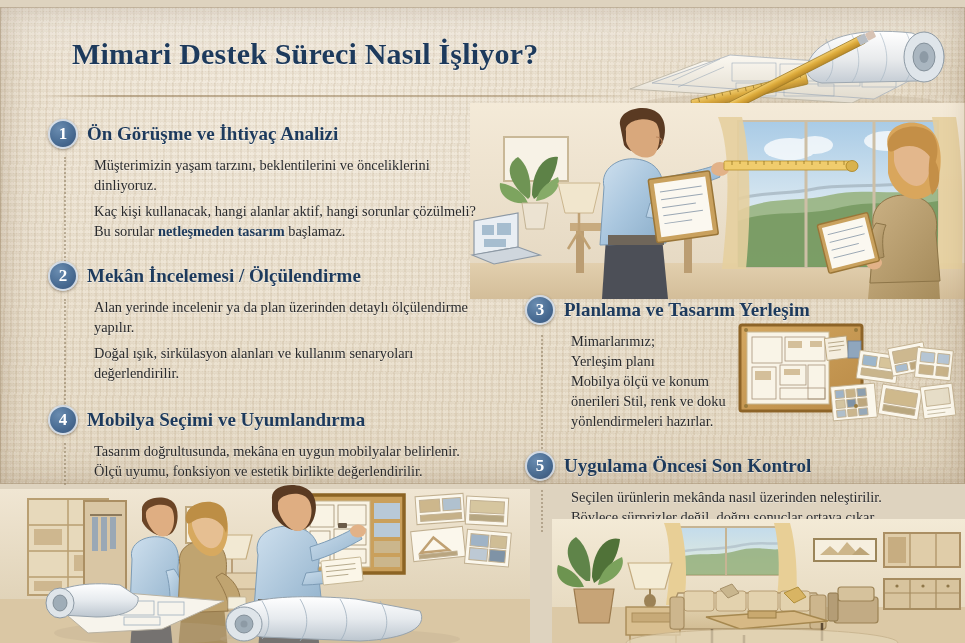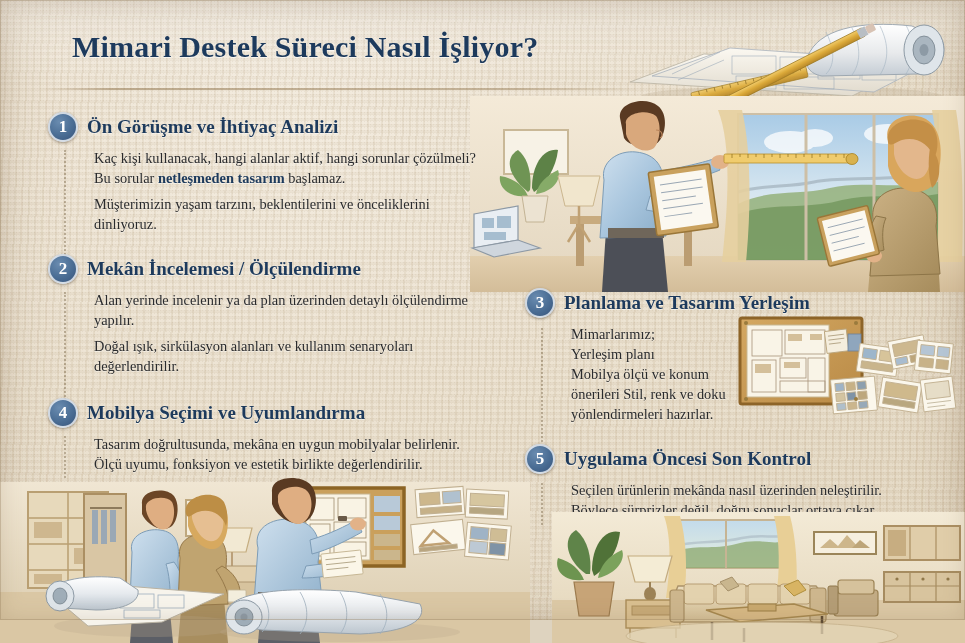--- a/index.html
+++ b/index.html
@@ -2,32 +2,33 @@
 <html><head>
 <meta charset="utf-8">
 <style>
   * { margin:0; padding:0; box-sizing:border-box; }
   body {
     width:965px; height:643px; overflow:hidden;
     font-family:"Liberation Serif", serif;
     background:#ded3bf;
   }
   .poster {
-    position:relative; width:965px; height:620px;
+    position:relative; width:965px; height:477px;
     background:
       linear-gradient(180deg, rgba(255,255,255,0.35) 0%, rgba(255,255,255,0) 14%),
       repeating-linear-gradient(180deg,
         rgba(168,148,118,0.10) 0px, rgba(168,148,118,0.10) 1px,
         rgba(255,255,255,0.05) 1px, rgba(255,255,255,0.05) 4px,
         rgba(150,128,98,0.06) 4px, rgba(150,128,98,0.06) 6px),
       repeating-linear-gradient(92deg,
         rgba(205,186,156,0.25) 0px, rgba(205,186,156,0.25) 2px,
         rgba(240,230,212,0.25) 2px, rgba(240,230,212,0.25) 7px),
       radial-gradient(ellipse at 30% 20%, #f3ece0 0%, #e9dfcd 45%, #ddd0b8 100%);
     box-shadow: inset 0 0 60px rgba(120,96,64,0.18);
+    margin-top: 7px;
   }
   .poster::after{
     content:""; position:absolute; inset:0; pointer-events:none;
     box-shadow: inset 0 0 0 1px rgba(150,126,92,0.35), inset 0 0 22px rgba(120,96,64,0.20);
   }
   .grain{
     position:absolute; inset:0; pointer-events:none; opacity:.35;
     background-image:
       radial-gradient(rgba(140,115,80,.25) .5px, transparent .6px),
       radial-gradient(rgba(255,255,255,.35) .5px, transparent .6px);
@@ -278,22 +279,22 @@
   <div class="connector" style="left:64px; top:436px; height:42px;"></div>
   <div class="connector" style="left:541px; top:328px; height:114px;"></div>
   <div class="connector" style="left:541px; top:483px; height:42px;"></div>
 
   <div class="step" style="left:48px; top:112px; width:430px;">
     <div class="step-head">
       <div class="badge">1</div>
       <div class="step-title">Ön Görüşme ve İhtiyaç Analizi</div>
     </div>
     <div class="step-body">
+      <div class="para">Müşterimizin yaşam tarzını, beklentilerini ve önceliklerini dinliyoruz.</div>
       <div class="para"><span>Kaç kişi kullanacak, hangi alanlar aktif, hangi sorunlar çözülmeli? Bu sorular </span><span class="hl">netleşmeden tasarım</span><span> başlamaz.</span></div>
-      <div class="para">Müşterimizin yaşam tarzını, beklentilerini ve önceliklerini dinliyoruz.</div>
     </div>
   </div>
 
   <div class="step" style="left:48px; top:254px; width:440px;">
     <div class="step-head">
       <div class="badge">2</div>
       <div class="step-title">Mekân İncelemesi / Ölçülendirme</div>
     </div>
     <div class="step-body">
       <div class="para">Alan yerinde incelenir ya da plan üzerinden detaylı ölçülendirme yapılır.</div>

